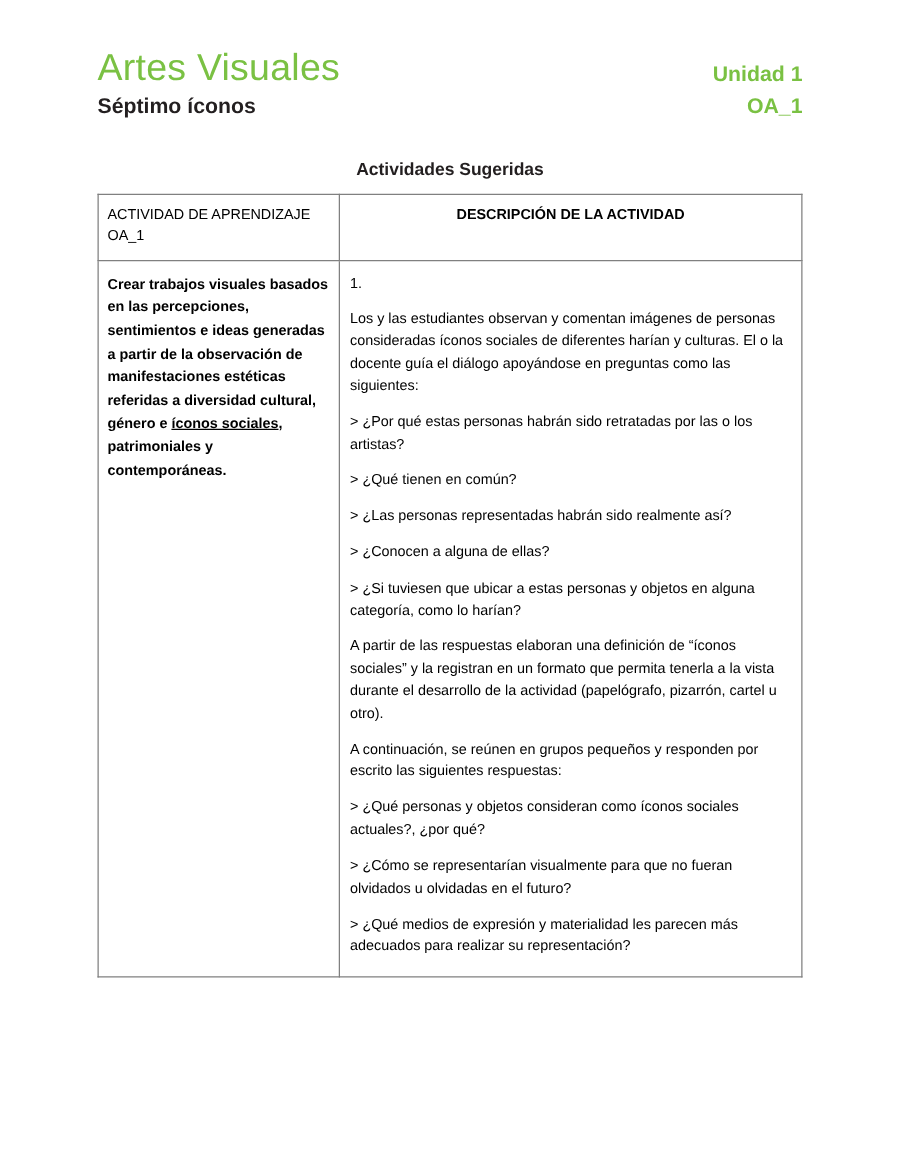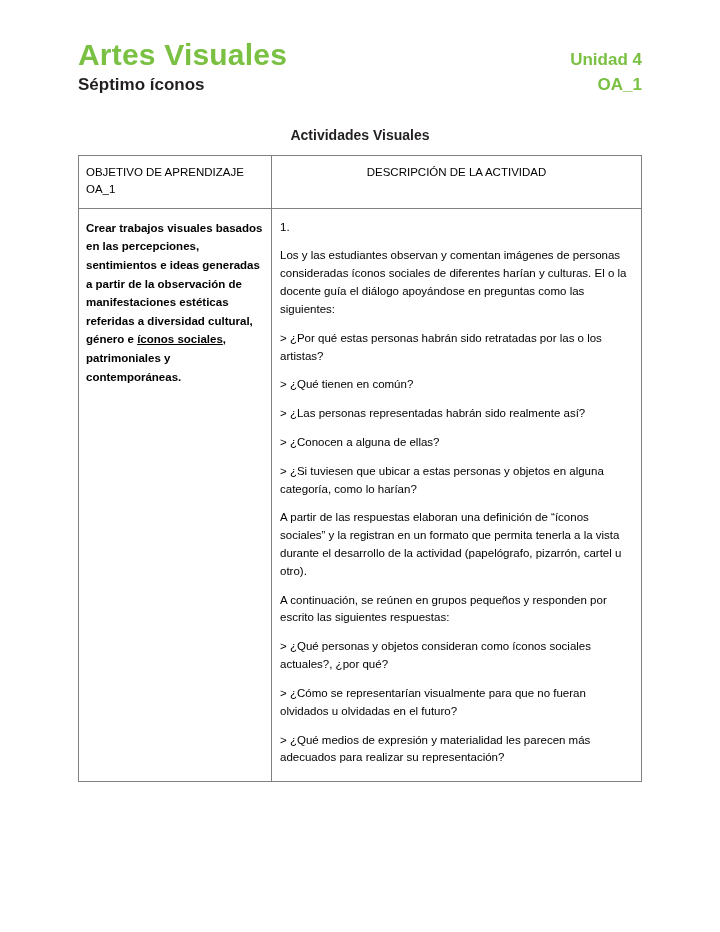--- a/index.html
+++ b/index.html
@@ -24,21 +24,21 @@
     display: flex;
     align-items: flex-start;
     justify-content: space-between;
     margin-bottom: 10px;
   }
   .header-left {
     display: block;
   }
   .doc-title {
     font-size: 30px;
-    font-weight: bold;
+    font-weight: normal;
     color: #7ac143;
     line-height: 1.12;
     letter-spacing: 0.2px;
   }
   .doc-subtitle {
     font-size: 17px;
     font-weight: bold;
     color: #231f20;
     margin-top: 3px;
     line-height: 1.2;
@@ -82,21 +82,21 @@
     padding: 8px 6px 10px 7px;
     text-align: left;
     font-size: 11.5px;
     font-weight: normal;
     line-height: 1.45;
   }
   th.col-desc {
     padding: 8px 6px 10px 6px;
     text-align: center;
     font-size: 11.5px;
-    font-weight: normal;
+    font-weight: bold;
     line-height: 1.45;
   }
   td.cell-oa {
     padding: 10px 8px 24px 7px;
     font-size: 11.5px;
     font-weight: bold;
     line-height: 1.62;
   }
   td.cell-desc {
     padding: 10px 10px 14px 8px;
@@ -117,31 +117,31 @@
 <body>
 
 <div class="page">
 
   <div class="header">
     <div class="header-left">
       <div class="doc-title">Artes Visuales</div>
       <div class="doc-subtitle">Séptimo íconos</div>
     </div>
     <div class="header-right">
-      <div class="unit-label">Unidad 4</div>
+      <div class="unit-label">Unidad 1</div>
       <div class="oa-label">OA_1</div>
     </div>
   </div>
 
-  <div class="section-title">Actividades Visuales</div>
+  <div class="section-title">Actividades Sugeridas</div>
 
   <table class="activities">
     <thead>
       <tr>
-        <th class="col-oa">OBJETIVO DE APRENDIZAJE OA_1</th>
+        <th class="col-oa">ACTIVIDAD DE APRENDIZAJE OA_1</th>
         <th class="col-desc">DESCRIPCIÓN DE LA ACTIVIDAD</th>
       </tr>
     </thead>
     <tbody>
       <tr>
         <td class="cell-oa">
           <span>Crear trabajos visuales basados en las percepciones, sentimientos e ideas generadas a partir de la observación de manifestaciones estéticas referidas a diversidad cultural, género e </span><span class="u">íconos sociales</span><span>, patrimoniales y contemporáneas.</span>
         </td>
         <td class="cell-desc">
           <p>1.</p>

